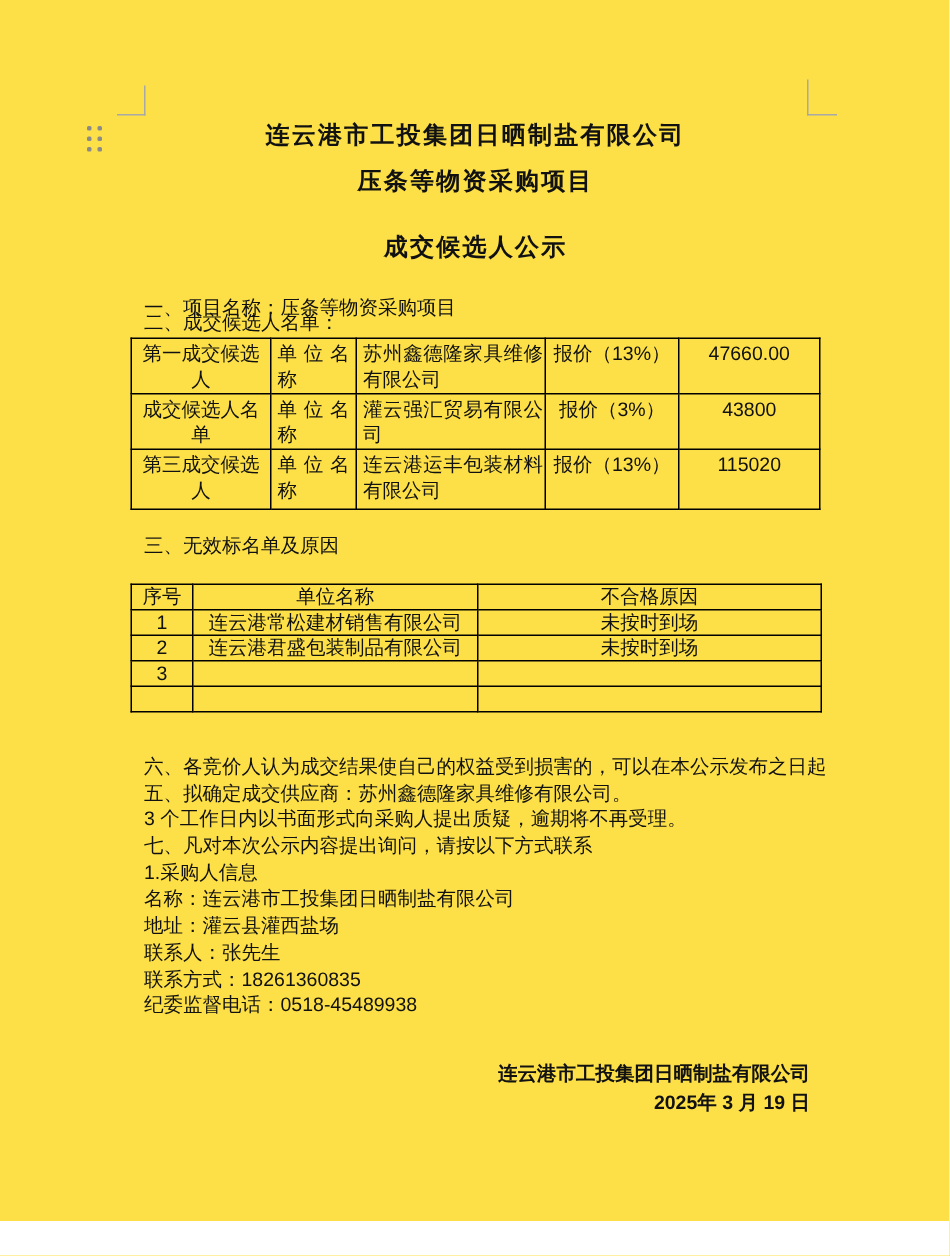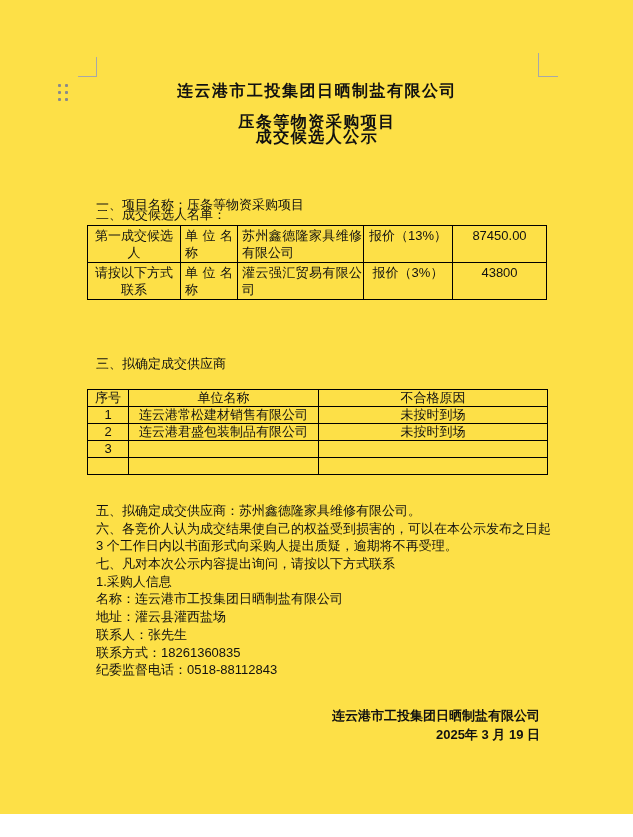--- a/index.html
+++ b/index.html
@@ -19,21 +19,21 @@
     position:absolute; left:58px; top:84px;
     display:grid; grid-template-columns:repeat(2,3px); grid-auto-rows:3px;
     column-gap:4px; row-gap:4px;
   }
   .dots span { width:3px; height:3px; background:#8a8a8a; border-radius:1px; display:block; }
   
   .title {
     position:absolute; left:96px; width:442px; text-align:center;
     font-size:16px; font-weight:bold; letter-spacing:1.5px; line-height:18px; white-space:nowrap;
   }
-  .t1 { top:82px; } .t2 { top:113px; } .t3 { top:128px; }
+  .t1 { top:82px; } .t2 { top:113px; } .t3 { top:157px; }
   
   .secline { position:absolute; left:96px; font-size:13px; line-height:15px; white-space:nowrap; }
   .s1 { top:197px;text-align:right; } .s2 { top:207px; } .s3 { top:356px; }
   
   table { position:absolute; border-collapse:collapse; table-layout:fixed; font-size:13px; }
   td, th { border:1px solid #000000; vertical-align:top; text-align:center; font-weight:normal; overflow:hidden; }
   .t-candidates { left:87px; top:225px; width:459px; }
   .t-candidates td { padding:1px 4px 1px 4px; line-height:17px; }
   .t-candidates td.just { text-align:justify; }
   .t-candidates td.company { padding-right:1px; }
@@ -83,33 +83,40 @@
         <col style="width:126px">
         <col style="width:89px">
         <col style="width:94px">
       </colgroup>
     <tbody>
         <tr class="r1">
       <td>第一成交候选人</td>
       <td class="just">单位名称</td>
       <td class="just company">苏州鑫德隆家具维修有限公司</td>
       <td>报价（13%）</td>
-      <td>87450.00</td>
+      <td>47660.00</td>
     </tr>
     <tr class="r2">
-      <td>请按以下方式联系</td>
+      <td>成交候选人名单</td>
       <td class="just">单位名称</td>
       <td class="just company">灌云强汇贸易有限公司</td>
       <td>报价（3%）</td>
       <td>43800</td>
     </tr>
+    <tr class="r3">
+      <td>第三成交候选人</td>
+      <td class="just">单位名称</td>
+      <td class="just company">连云港运丰包装材料有限公司</td>
+      <td>报价（13%）</td>
+      <td>115020</td>
+    </tr>
   </tbody>
     </table>
 
-  <div class="secline s3">三、拟确定成交供应商</div>
+  <div class="secline s3">三、无效标名单及原因</div>
 
   <table class="t-invalid">
     <colgroup>
         <col style="width:41px">
         <col style="width:190px">
         <col style="width:229px">
       </colgroup>
     <tbody>
         <tr>
       <th>序号</th>
@@ -133,30 +140,30 @@
     </tr>
     <tr>
       <td></td>
       <td></td>
       <td></td>
     </tr>
   </tbody>
     </table>
 
   <div class="paras">
+    <div class="pline">六、各竞价人认为成交结果使自己的权益受到损害的，可以在本公示发布之日起</div>
     <div class="pline">五、拟确定成交供应商：苏州鑫德隆家具维修有限公司。</div>
-    <div class="pline">六、各竞价人认为成交结果使自己的权益受到损害的，可以在本公示发布之日起</div>
     <div class="pline">3 个工作日内以书面形式向采购人提出质疑，逾期将不再受理。</div>
     <div class="pline">七、凡对本次公示内容提出询问，请按以下方式联系</div>
     <div class="pline">1.采购人信息</div>
     <div class="pline">名称：连云港市工投集团日晒制盐有限公司</div>
     <div class="pline">地址：灌云县灌西盐场</div>
     <div class="pline">联系人：张先生</div>
     <div class="pline">联系方式：18261360835</div>
-    <div class="pline">纪委监督电话：0518-88112843</div>
+    <div class="pline">纪委监督电话：0518-45489938</div>
   </div>
 
   <div class="signature">
     <div>连云港市工投集团日晒制盐有限公司</div>
     <div>2025年 3 月 19 日</div>
   </div>
 
   <div class="page-end"></div>
 
 </div>

